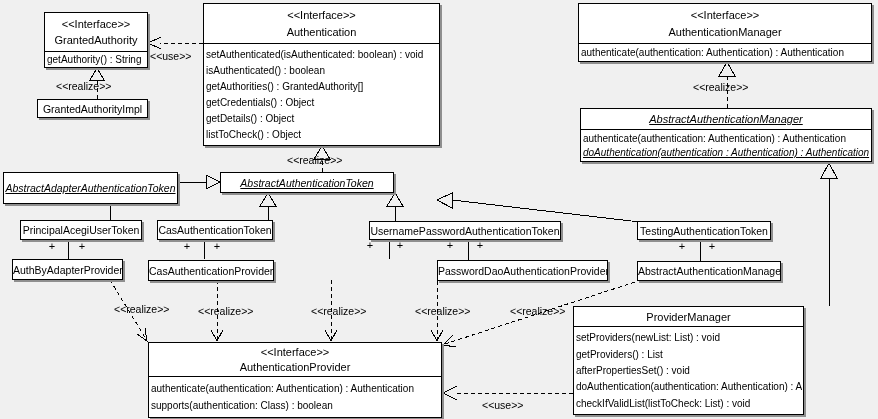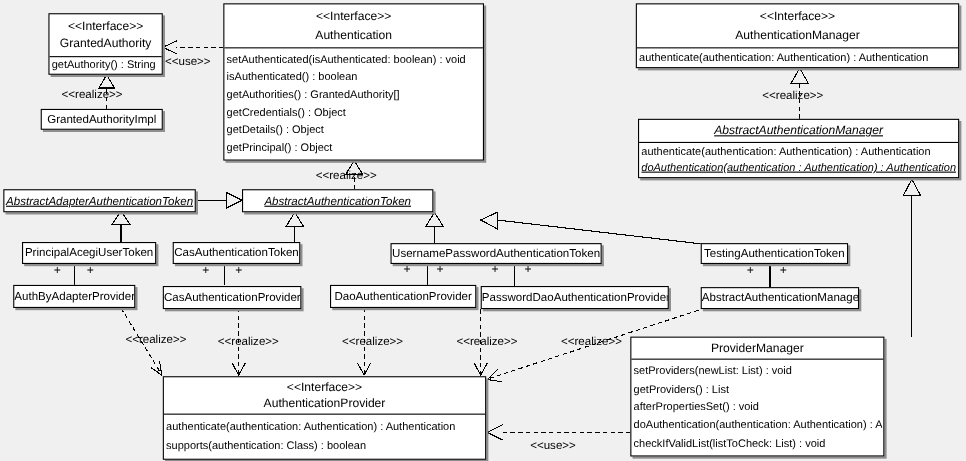--- a/index.html
+++ b/index.html
@@ -150,21 +150,21 @@
     <div class="title" style="height:39px">
       <div>&lt;&lt;Interface&gt;&gt;</div>
       <div>Authentication</div>
     </div>
     <div class="methods">
       <div class="m">setAuthenticated(isAuthenticated: boolean) : void</div>
       <div class="m">isAuthenticated() : boolean</div>
       <div class="m">getAuthorities() : GrantedAuthority[]</div>
       <div class="m">getCredentials() : Object</div>
       <div class="m">getDetails() : Object</div>
-      <div class="m">getPrincipal() : Object</div>
+      <div class="m">listToCheck() : Object</div>
     </div>
   </div>
 
   <div class="uml" style="left:578px;top:3px;width:294px;height:59px">
     <div class="title" style="height:39px">
       <div>&lt;&lt;Interface&gt;&gt;</div>
       <div>AuthenticationManager</div>
     </div>
     <div class="methods">
       <div class="m">authenticate(authentication: Authentication) : Authentication</div>
@@ -174,55 +174,52 @@
   <div class="uml" style="left:580px;top:108px;width:292px;height:54px">
     <div class="title" style="height:20px">
       <div class="it">AbstractAuthenticationManager</div>
     </div>
     <div class="methods">
       <div class="m">authenticate(authentication: Authentication) : Authentication</div>
       <div class="m it">doAuthentication(authentication : Authentication) : Authentication</div>
     </div>
   </div>
 
-  <div class="uml uml1" style="left:3px;top:172px;width:175px;height:21px">
+  <div class="uml uml1" style="left:3px;top:172px;width:175px;height:32px">
     <div class="cname1 it">AbstractAdapterAuthenticationToken</div>
   </div>
 
   <div class="uml uml1" style="left:220px;top:172px;width:174px;height:21px">
     <div class="cname1 it">AbstractAuthenticationToken</div>
   </div>
 
   <div class="uml uml1" style="left:20px;top:220px;width:122px;height:20px">
     <div class="cname1">PrincipalAcegiUserToken</div>
   </div>
 
   <div class="uml uml1" style="left:157px;top:220px;width:116px;height:20px">
     <div class="cname1">CasAuthenticationToken</div>
   </div>
 
-  <div class="uml uml1" style="left:355px;top:221px;width:192px;height:19px">
+  <div class="uml uml1" style="left:369px;top:221px;width:192px;height:19px">
     <div class="cname1">UsernamePasswordAuthenticationToken</div>
   </div>
 
   <div class="uml uml1" style="left:637px;top:221px;width:134px;height:19px">
     <div class="cname1">TestingAuthenticationToken</div>
   </div>
 
   <div class="uml uml1" style="left:12px;top:259px;width:111px;height:21px">
     <div class="cname1">AuthByAdapterProvider</div>
   </div>
 
   <div class="uml uml1" style="left:148px;top:260px;width:126px;height:21px">
     <div class="cname1">CasAuthenticationProvider</div>
   </div>
 
-  <div class="uml uml1" style="left:300px;top:259px;width:133px;height:21px">
-    <div class="cname1">DaoAuthenticationProvider</div>
-  </div>
 
   <div class="uml uml1" style="left:437px;top:260px;width:171px;height:21px">
     <div class="cname1">PasswordDaoAuthenticationProvider</div>
   </div>
 
   <div class="uml uml1" style="left:637px;top:261px;width:144px;height:20px">
     <div class="cname1">AbstractAuthenticationManager</div>
   </div>
 
   <div class="uml" style="left:148px;top:342px;width:294px;height:76px">

